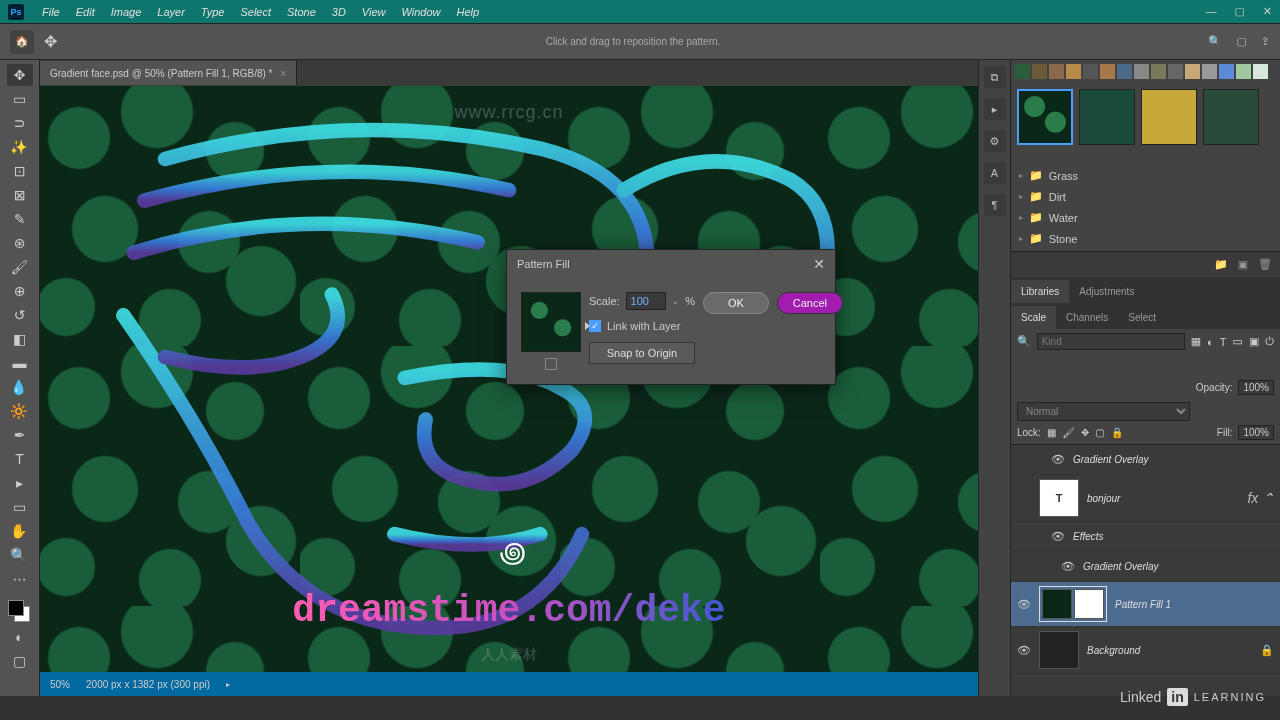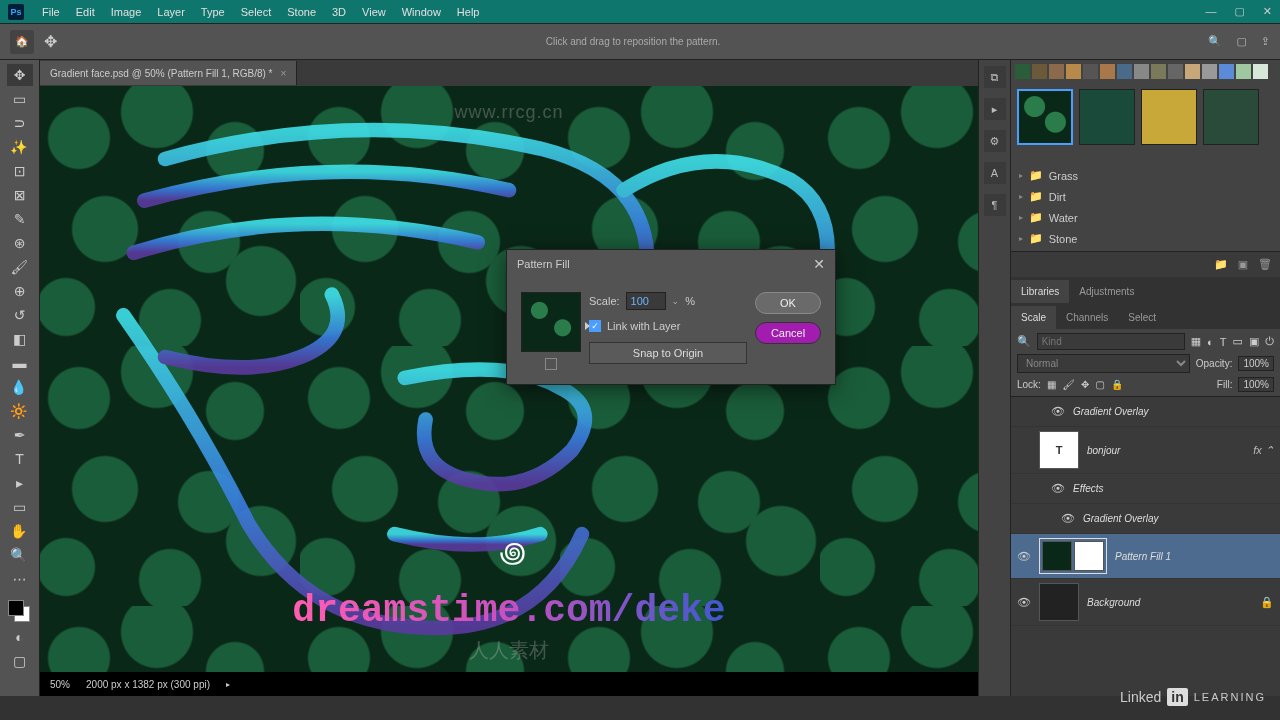--- a/index.html
+++ b/index.html
@@ -1,20 +1,20 @@
 <!DOCTYPE html>
 <html><head>
 <meta charset="utf-8">
 <style>
 * { margin: 0; padding: 0; box-sizing: border-box; font-family: 'Segoe UI', Tahoma, sans-serif; }
 body { background: #323232; color: #ccc; font-size: 11px; overflow: hidden; width: 1280px; height: 720px; }
 
 .menubar { background: #0f766e; height: 24px; display: flex; align-items: center; padding: 0 8px; border-bottom: 1px solid #222; }
 .ps-logo { width: 16px; height: 16px; background: #001e36; color: #31a8ff; display: flex; align-items: center; justify-content: center; font-weight: bold; font-size: 9px; border-radius: 2px; margin-right: 10px; }
-.menu-item { padding: 0 8px; cursor: pointer; color: #e0e0e0; }
+.menu-item { padding: 0 8px; cursor: pointer; color: #e0e0e0; font-style: italic; }
 .window-controls { margin-left: auto; display: flex; gap: 18px; color: #ccc; }
 
 .optbar { background: #535353; height: 36px; display: flex; align-items: center; padding: 0 10px; border-bottom: 1px solid #222; }
 .home-btn { width: 24px; height: 24px; background: #434343; display: flex; align-items: center; justify-content: center; border-radius: 3px; margin-right: 10px; }
 .opt-center { flex: 1; text-align: center; font-size: 10px; color: #aaa; }
 .opt-right { display: flex; gap: 14px; align-items: center; color: #bbb; }
 
 .workspace { display: flex; height: 636px; }
 
 .toolbar { width: 40px; background: #535353; border-right: 1px solid #222; display: flex; flex-direction: column; align-items: center; padding-top: 4px; gap: 2px; }
@@ -37,34 +37,34 @@
   radial-gradient(circle at 65% 60%, #1a5d3a 30px, transparent 32px),
   radial-gradient(circle at 85% 75%, #1a5d3a 34px, transparent 36px),
   radial-gradient(circle at 10% 85%, #1a5d3a 28px, transparent 30px),
   radial-gradient(circle at 50% 90%, #1a5d3a 30px, transparent 32px),
   #0a2818;
   background-size: 260px 260px; }
 .face-glow { position: absolute; inset: 0; }
 .url-text { position: absolute; bottom: 40px; left: 50%; transform: translateX(-50%); font-size: 38px; font-weight: 600; background: linear-gradient(90deg, #ff5db1, #c850c0, #4158d0); -webkit-background-clip: text; background-clip: text; color: transparent; font-family: 'Courier New', monospace; }
 .spiral { position: absolute; bottom: 100px; left: 49%; color: #fff; font-size: 28px; }
 .watermark-top { position: absolute; top: 16px; left: 50%; transform: translateX(-50%); color: rgba(200,200,200,0.3); font-size: 18px; letter-spacing: 1px; }
-.watermark-bottom { position: absolute; bottom: 8px; left: 50%; transform: translateX(-50%); color: rgba(200,200,200,0.3); font-size: 20px; }
-
-.statbar { background: #000000; height: 24px; display: flex; align-items: center; padding: 0 10px; font-size: 10px; gap: 16px; }
+.watermark-bottom { position: absolute; bottom: 8px; left: 50%; transform: translateX(-50%); color: rgba(200,200,200,0.3); font-size: 14px; }
+
+.statbar { background: #0369a1; height: 24px; display: flex; align-items: center; padding: 0 10px; font-size: 10px; gap: 16px; }
 
 .dialog { position: absolute; top: 163px; left: 466px; width: 330px; background: #535353; border: 1px solid #222; box-shadow: 0 4px 20px rgba(0,0,0,0.5); z-index: 100; }
 .dialog-title { height: 28px; display: flex; align-items: center; padding: 0 10px; background: #535353; }
 .dialog-title .close { margin-left: auto; cursor: pointer; font-size: 14px; }
 .dialog-body { padding: 14px; display: flex; gap: 8px; }
 .pattern-preview { width: 60px; height: 60px; background: #0a2818; border: 1px solid #222; position: relative; }
 .pattern-preview::after { content: ''; position: absolute; right: -10px; top: 50%; width: 0; height: 0; border-left: 5px solid #ccc; border-top: 4px solid transparent; border-bottom: 4px solid transparent; }
 .dlg-ctrls { flex: 1; display: flex; flex-direction: column; gap: 10px; }
 .dlg-row { display: flex; align-items: center; gap: 6px; }
 .scale-input { width: 40px; background: #3a3a3a; border: 1px solid #222; color: #6bb4ff; padding: 2px 4px; font-size: 11px; text-align: left; }
-.dlg-btns { display: flex; flex-direction: column; gap: 8px; }
+.dlg-btns { display: flex; flex-direction: row; gap: 8px; }
 .dlg-btn { width: 66px; height: 22px; background: #a21caf; border: 1px solid #333; border-radius: 12px; color: #eee; cursor: pointer; display: flex; align-items: center; justify-content: center; font-size: 11px; }
 .dlg-btn.primary { background: #6a6a6a; border: 1px solid #888; }
 .snap-btn { background: #5a5a5a; border: 1px solid #333; padding: 4px 10px; color: #ddd; cursor: pointer; font-size: 11px; }
 .tiny-sq { width: 12px; height: 12px; border: 1px solid #888; }
 
 .mini-panels { width: 32px; background: #434343; border-left: 1px solid #222; display: flex; flex-direction: column; align-items: center; padding-top: 6px; gap: 10px; }
 .mini-btn { width: 22px; height: 22px; background: #3a3a3a; display: flex; align-items: center; justify-content: center; color: #bbb; font-size: 11px; }
 
 .right-panels { width: 270px; background: #434343; border-left: 1px solid #222; display: flex; flex-direction: column; }
 .panel-tabs { display: flex; background: #323232; height: 26px; align-items: flex-end; }
@@ -78,31 +78,31 @@
 .folder-list { padding: 2px 8px; }
 .folder-item { display: flex; align-items: center; gap: 6px; padding: 4px 0; font-size: 11px; }
 .folder-item .arrow { color: #888; font-size: 8px; }
 .folder-icon { color: #999; }
 
 .panel-bottom-bar { height: 26px; background: #3a3a3a; display: flex; justify-content: flex-end; align-items: center; gap: 10px; padding: 0 8px; color: #999; border-top: 1px solid #222; }
 
 .layers-panel { flex: 1; display: flex; flex-direction: column; }
 .layers-ctrls { padding: 4px 6px; display: flex; flex-direction: column; gap: 4px; border-bottom: 1px solid #222; }
 .lc-row { display: flex; align-items: center; gap: 6px; }
-.blend-select { flex: 1; background: #3a3a3a; border: 1px solid #222; color: #888; padding: 2px 4px; font-size: 10px; }
+.blend-select { flex: 1; background: #3a3a3a; border: 1px solid #222; color: #888; padding: 2px 4px; font-size: 10px; margin-top: 48px; }
 .filter-input { flex: 1; background: #3a3a3a; border: 1px solid #222; color: #666; padding: 2px 4px; font-size: 10px; }
 .layer-list { flex: 1; overflow: auto; background: #3a3a3a; }
 .layer-row { display: flex; align-items: center; padding: 4px 6px; gap: 8px; min-height: 30px; border-bottom: 1px solid #333; }
 .layer-row.sel { background: #4d6b8f; }
 .eye { width: 14px; color: #ccc; text-align: center; }
 .layer-thumb { width: 40px; height: 38px; background: #222; border: 1px solid #555; display: flex; align-items: center; justify-content: center; }
 .layer-thumb.pattern { background: #0a2818; }
 .layer-thumb.mask { background: #fff; }
 .layer-name { font-size: 10px; font-style: italic; color: #ddd; }
-.fx-label { margin-left: auto; font-size: 11px; color: #bbb; font-style: italic; }
+.fx-label { margin-left: auto; font-size: 14px; color: #bbb; font-style: italic; }
 
 .linkedin-badge { position: absolute; bottom: 14px; right: 14px; color: #ccc; font-size: 14px; display: flex; align-items: center; gap: 6px; }
 .linkedin-badge .in { background: #ddd; color: #333; padding: 1px 4px; font-weight: bold; border-radius: 2px; }
 
 .chk { width: 12px; height: 12px; background: #4a9eff; display: inline-flex; align-items: center; justify-content: center; color: #fff; font-size: 9px; }
 </style>
 </head>
 <body>
 
 <div class="menubar">

